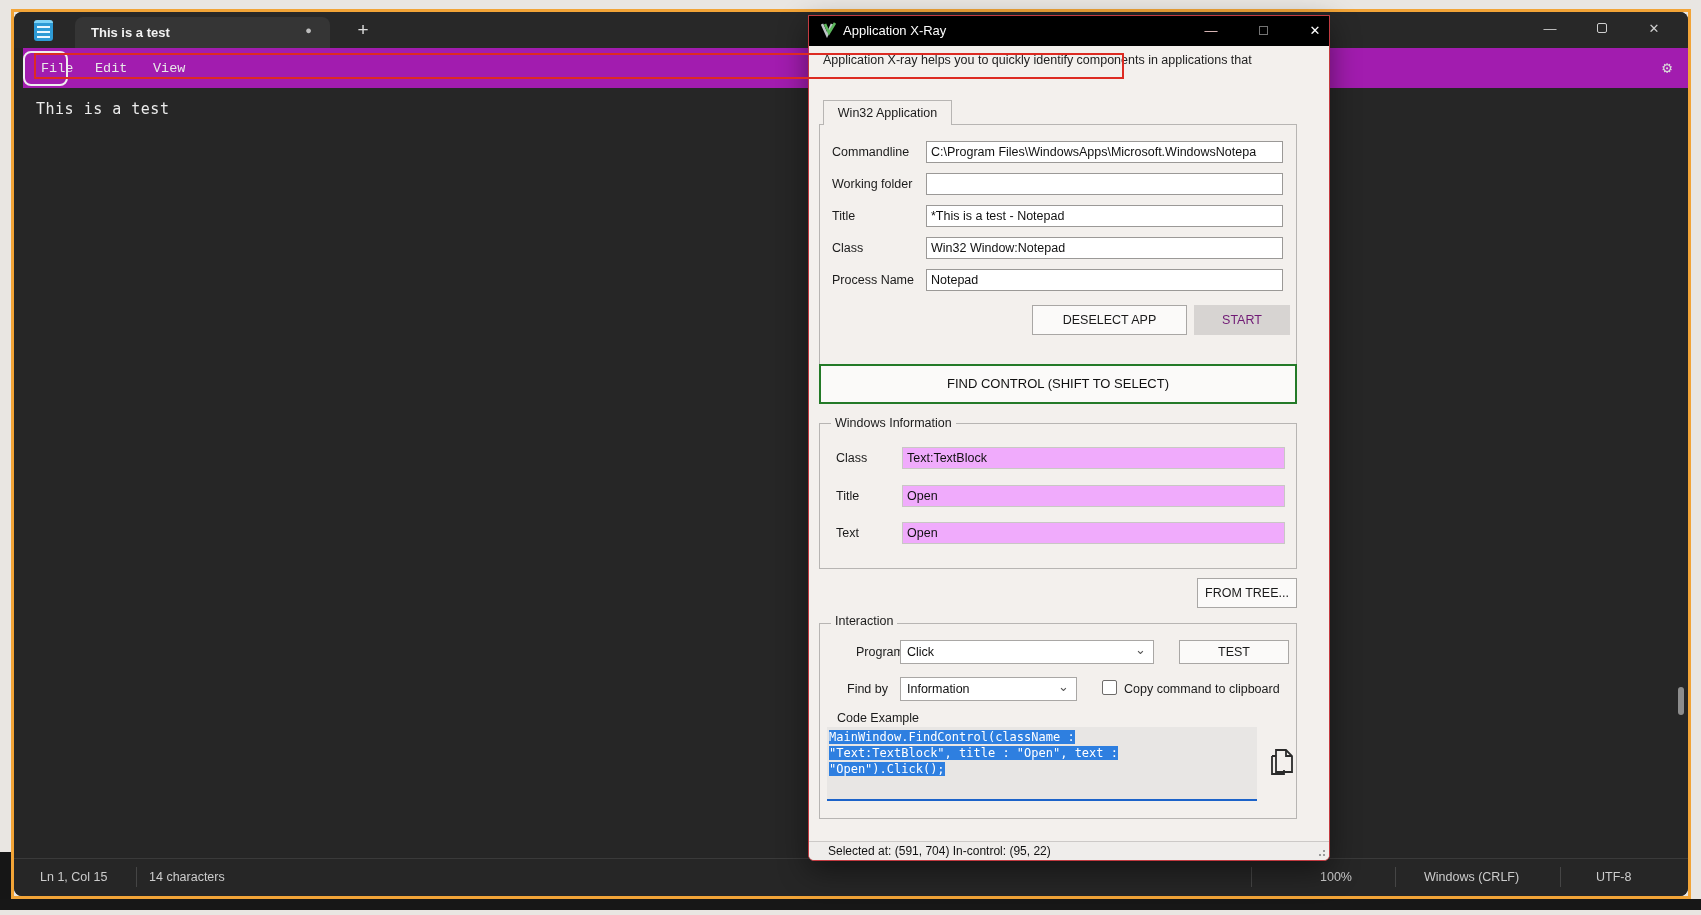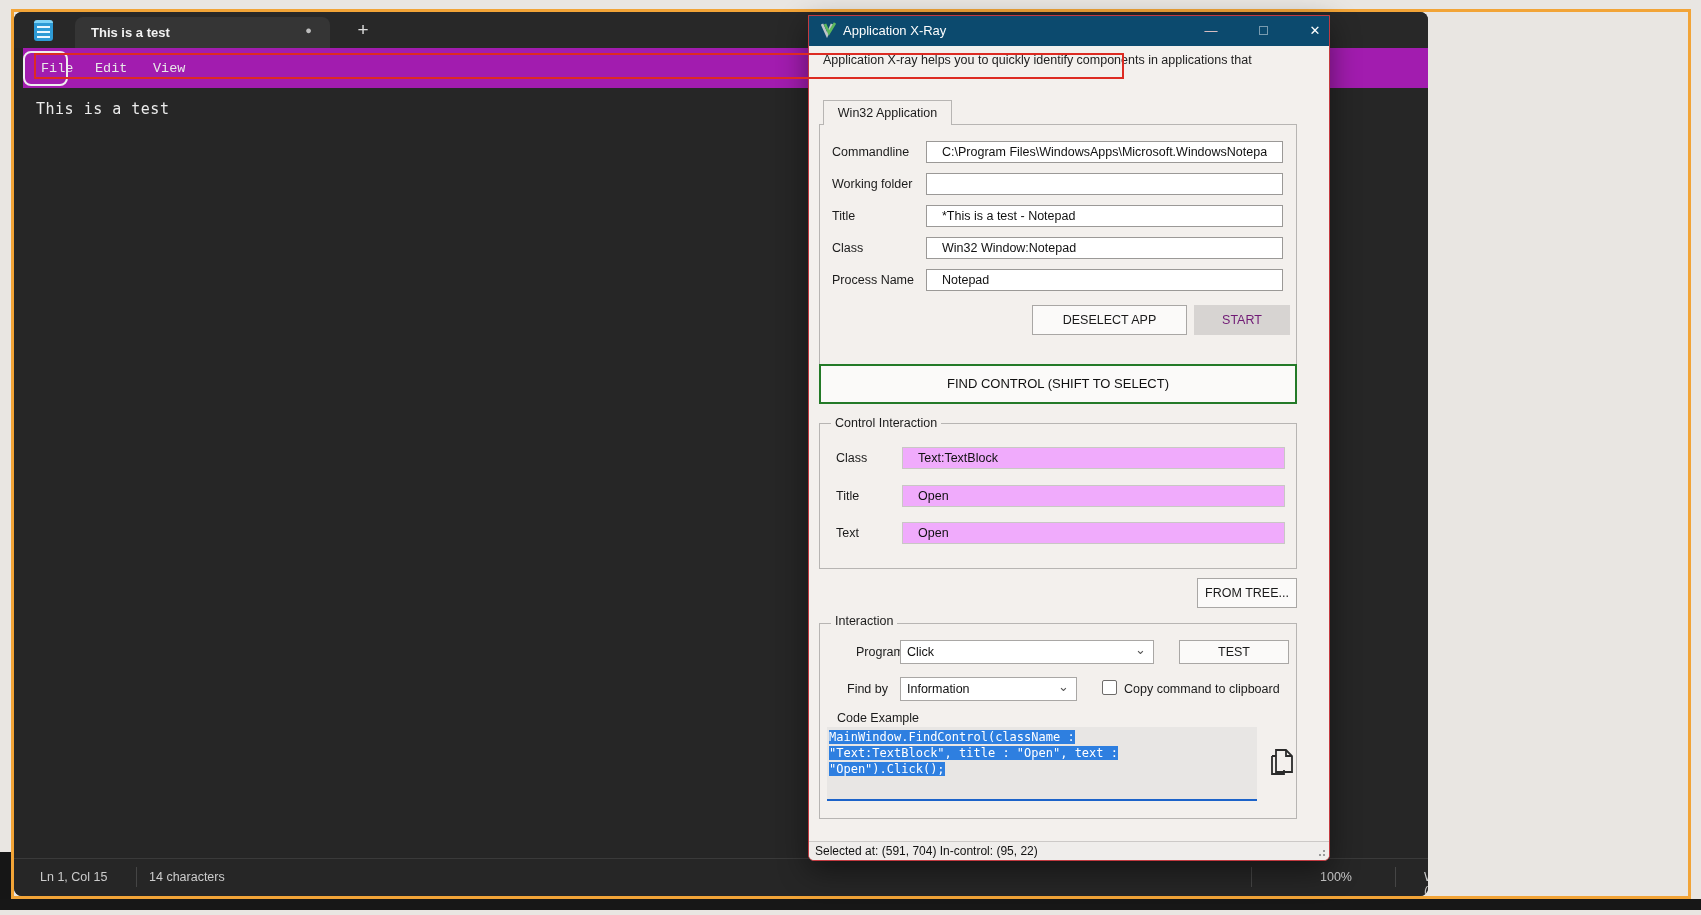--- a/index.html
+++ b/index.html
@@ -11,21 +11,21 @@
   .dark-left-corner { position:absolute; left:0; top:852px; width:14px; height:57px; background:#161616; }
   .dark-bottom-band { position:absolute; left:0; top:899px; width:1701px; height:11px; background:#171717; }
   .window-highlight { position:absolute; left:11px; top:9px; width:1680px; height:890px;
                       border:3px solid #f2a437; z-index:55; pointer-events:none; }
   .red-annotation   { position:absolute; left:34px; top:53px; width:1090px; height:26px;
                       border:2px solid #dd2b22; z-index:100; pointer-events:none; }
   .focus-ring       { position:absolute; left:23px; top:51px; width:45px; height:35px;
                       border:2px solid #efefef; border-radius:8px; z-index:90; pointer-events:none; }
 
   
-  .np { position:absolute; left:14px; top:12px; width:1414px; height:884px; background:#262626;
+  .np { position:absolute; left:14px; top:12px; width:1674px; height:884px; background:#262626;
         border-radius:8px; overflow:hidden; z-index:10; color:#e6e6e6; }
   .np-tabbar { position:absolute; left:0; top:0; width:100%; height:36px; background:#282828; }
   .np-appicon { position:absolute; left:20px; top:8px; width:19px; height:21px; background:#2e9bd6;
                 border-radius:3px; border-top:3px solid #7fd4f7; }
   .np-appicon i { display:block; height:2px; background:#eaf7ff; margin:3px 3px 0 3px; }
   .np-tab { position:absolute; left:61px; top:5px; width:255px; height:31px; background:#353535;
             border-radius:8px 8px 0 0; }
   .np-tab-label { position:absolute; left:16px; top:8px; font-size:13px; font-weight:700; color:#f2f2f2; }
   .np-dirty { position:absolute; right:18px; top:7px; font-size:11px; color:#bdbdbd; }
   .np-newtab { position:absolute; left:334px; top:4px; width:30px; height:30px; text-align:center;
@@ -46,56 +46,56 @@
                     border-radius:3px; }
   .np-status { position:absolute; left:0; bottom:0; width:100%; height:38px; background:#262626;
                border-top:1px solid #3a3a3a; font-size:12.5px; color:#cccccc; }
   .np-status span.item { position:absolute; top:11px; }
   .np-sep { position:absolute; top:8px; width:1px; height:20px; background:#454545; }
 
   
   .xr { position:absolute; left:808px; top:15px; width:522px; height:846px; background:#f3f0ed;
         border:1px solid #c23a40; border-radius:0 0 6px 6px; z-index:60;
         box-shadow:0 10px 30px rgba(0,0,0,.45); font-size:12.5px; color:#1b1b1b; }
-  .xr-titlebar { position:absolute; left:0; top:0; width:100%; height:30px; background:#0c4a6e; color:#fff; }
+  .xr-titlebar { position:absolute; left:0; top:0; width:100%; height:30px; background:#000000; color:#fff; }
   .xr-title { position:absolute; left:34px; top:7px; font-size:13px; color:#fdfdfd; }
   .xr-logo { position:absolute; left:12px; top:6px; }
   .xr-ctrl { position:absolute; top:0; width:34px; height:30px; text-align:center; line-height:30px; }
   .xr-min { left:385px; color:#f0caca; font-size:13px; }
   .xr-max { left:437px; } .xr-max .sq { display:inline-block; width:9px; height:9px; border:1px solid rgba(255,255,255,.45); }
   .xr-close { left:489px; color:#ffffff; font-size:13px; }
   .xr-desc { position:absolute; left:14px; top:36px; width:470px; line-height:16px; color:#222; }
   .xr-tab { position:absolute; left:14px; top:84px; width:129px; height:25px; background:#f3f0ed;
             border:1px solid #b7b5b3; border-bottom:none; text-align:center; line-height:24px; z-index:2; }
   .xr-group { position:absolute; border:1px solid #b7b5b3; }
   .xr-legend { position:absolute; background:#f3f0ed; padding:0 4px; z-index:2; }
   .g-app { left:10px; top:108px; width:478px; height:252px; }
   .row-label { position:absolute; color:#1b1b1b; }
-  .fld { position:absolute; height:22px; background:#ffffff; border:1px solid #9b9997; padding:0 15px;
+  .fld { position:absolute; height:22px; background:#ffffff; border:1px solid #9b9997; padding:0 4px;
          font-size:12.5px; font-family:"Liberation Sans",sans-serif; color:#111; }
   .fld.ro { background:#f0abfc; border-color:#c9c7c5; }
   .btn { position:absolute; background:#fbfaf9; border:1px solid #a9a7a5; color:#1a1a1a;
          font-size:12.5px; text-align:center; }
   .btn.disabled { background:#d7d4d2; border-color:#d7d4d2; color:#701a75; }
   .btn-find { position:absolute; left:10px; top:348px; width:478px; height:40px; background:#fbfaf9;
               border:2px solid #237a28; text-align:center; line-height:36px; font-size:13px; color:#111; }
   .g-ci { left:10px; top:407px; width:478px; height:146px; }
   .g-int { left:10px; top:607px; width:478px; height:196px; }
   .select { position:absolute; height:24px; background:#fff; border:1px solid #a9a7a5; line-height:22px;
             padding:0 6px; color:#111; }
   .select .chev { position:absolute; right:7px; top:-2px; color:#555; font-size:13px; }
   .checkbox { position:absolute; width:15px; height:15px; background:#fff; border:1.5px solid #6e6c6a;
               border-radius:2px; }
   .code-box { position:absolute; left:18px; top:711px; width:430px; height:74px; background:#e8e6e4;
               border-bottom:2px solid #1c63c9; padding:2px 2px; font-family:"DejaVu Sans Mono",monospace;
               font-size:12px; line-height:16px; overflow:hidden; }
   .code-box .sel { background:#2e7fe0; color:#ffffff; }
   .copy-icon { position:absolute; left:457px; top:729px; }
   .xr-status { position:absolute; left:0; bottom:0; width:100%; height:19px; background:#efedeb;
-               border-top:1px solid #ccc9c7; border-radius:0 0 5px 5px; line-height:18px; padding-left:6px;
+               border-top:1px solid #ccc9c7; border-radius:0 0 5px 5px; line-height:18px; padding-left:19px;
                font-size:12px; color:#111; }
   .grip { position:absolute; right:3px; bottom:3px; width:8px; height:8px;
           background:radial-gradient(circle at 75% 25%, #9a9a9a 1px, transparent 1.4px),
                      radial-gradient(circle at 75% 75%, #9a9a9a 1px, transparent 1.4px),
                      radial-gradient(circle at 25% 75%, #9a9a9a 1px, transparent 1.4px); }
 </style>
 </head>
 <body>
 
 <div class="screen">
@@ -177,21 +177,21 @@
       <input class="fld" style="left: 106px; top: 48px; width: 357px;" value="">
       <input class="fld" style="left: 106px; top: 80px; width: 357px;" value="*This is a test - Notepad">
       <input class="fld" style="left: 106px; top: 112px; width: 357px;" value="Win32 Window:Notepad">
       <input class="fld" style="left: 106px; top: 144px; width: 357px;" value="Notepad">
       <div class="btn" style="left:212px; top:180px; width:155px; height:30px; line-height:28px">DESELECT APP</div>
       <div class="btn disabled" style="left:374px; top:180px; width:96px; height:30px; line-height:28px">START</div>
     </div>
 
     <div class="btn-find">FIND CONTROL (SHIFT TO SELECT)</div>
 
-    <span class="xr-legend" style="left:22px; top:400px">Control Interaction</span>
+    <span class="xr-legend" style="left:22px; top:400px">Windows Information</span>
     <div class="xr-group g-ci">
       <span class="row-label" style="left:16px; top:27px">Class</span>
       <span class="row-label" style="left:16px; top:65px">Title</span>
       <span class="row-label" style="left:16px; top:102px">Text</span>
       <input class="fld ro" style="left: 82px; top: 23px; width: 383px;" value="Text:TextBlock">
       <input class="fld ro" style="left: 82px; top: 61px; width: 383px;" value="Open">
       <input class="fld ro" style="left: 82px; top: 98px; width: 383px;" value="Open">
     </div>
 
     <div class="btn" style="left:388px; top:562px; width:100px; height:30px; line-height:28px">FROM TREE...</div>

